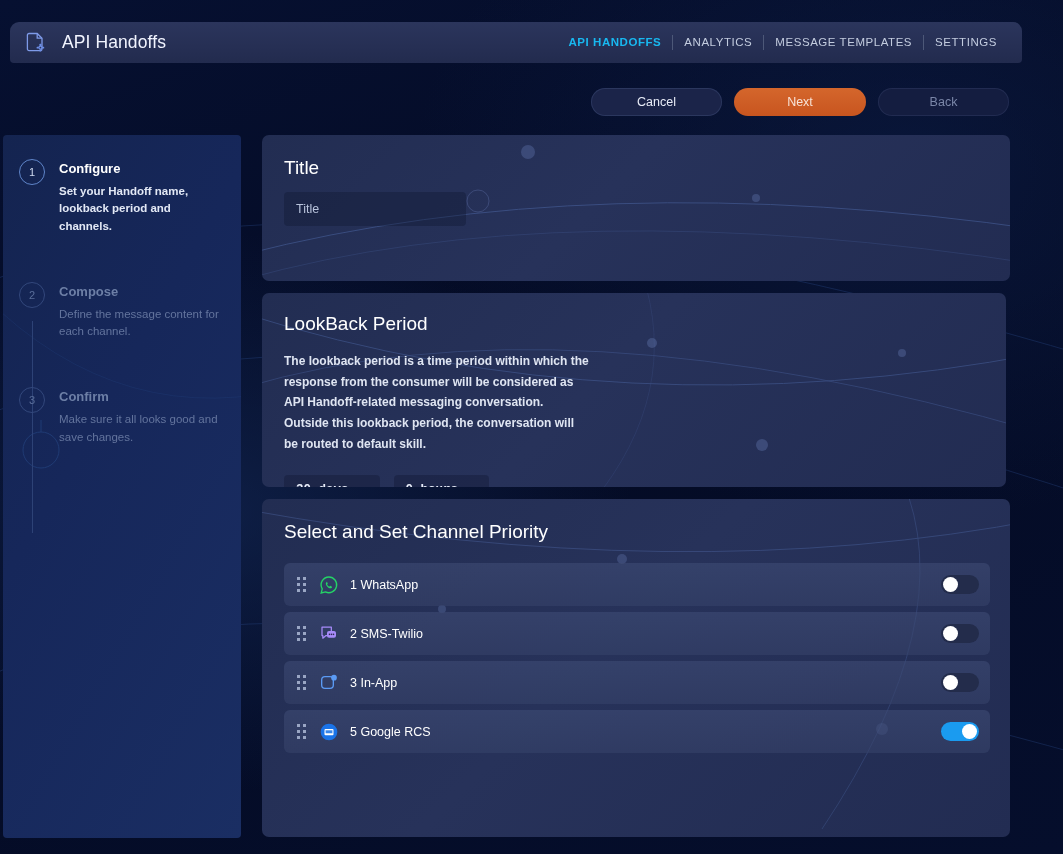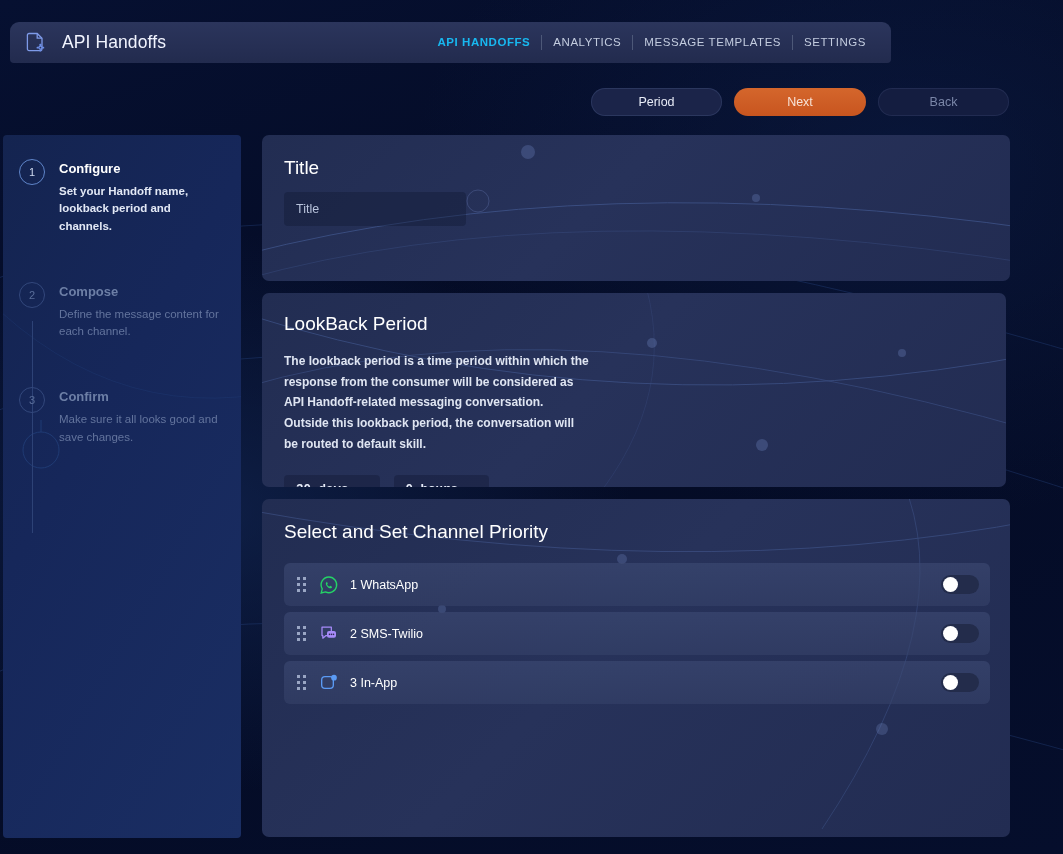--- a/index.html
+++ b/index.html
@@ -18,21 +18,21 @@
       radial-gradient(ellipse 700px 500px at 85% 20%, rgba(14,32,76,0.5), transparent 70%),
       linear-gradient(160deg, #061031 0%, #040b24 45%, #050e2c 100%);
     overflow: hidden;
   }
   
   .bg-svg { position: absolute; inset: 0; width: 100%; height: 100%; pointer-events: none; }
 
   
   .topbar {
     position: absolute; left: 10px; top: 22px;
-    width: 881px; height: 41px;
+    width: 1012px; height: 41px;
     border-radius: 9px 9px 4px 4px;
     background: linear-gradient(180deg, #2b355c 0%, #262f54 60%, #222b4e 100%);
     display: flex; align-items: center;
     overflow: hidden;
   }
   .topbar-left { display: flex; align-items: center; padding-left: 14px; gap: 14px; }
   .doc-gear-icon { width: 24px; height: 24px; display: block; }
   .app-title {
     font-size: 17.5px; color: #f2f5ff; font-weight: 400; letter-spacing: .1px;
   }
@@ -216,21 +216,21 @@
       <div class="topnav-sep"></div>
       <div class="topnav-item">ANALYTICS</div>
       <div class="topnav-sep"></div>
       <div class="topnav-item">MESSAGE TEMPLATES</div>
       <div class="topnav-sep"></div>
       <div class="topnav-item">SETTINGS</div>
     </div>
   </div>
 
   <div class="actions">
-    <button class="btn btn-cancel">Period</button>
+    <button class="btn btn-cancel">Cancel</button>
     <button class="btn btn-next">Next</button>
     <button class="btn btn-back">Back</button>
   </div>
 
   <div class="sidebar">
     <svg class="bg-svg" viewBox="0 0 238 703" preserveAspectRatio="none">
       <g stroke="#2b5090" fill="none" opacity=".5">
         <circle cx="38" cy="315" r="18" stroke-width="1"></circle>
         <path d="M38 297 L38 285" stroke-width="1"></path>
         <path d="M-20 160 Q 120 300 300 250" stroke-width="1" opacity=".4"></path>
@@ -394,19 +394,39 @@
               <rect x="3.2" y="4.4" width="14" height="14" rx="4" fill="none" stroke="#5b9bf5" stroke-width="1.6"></rect>
               <circle cx="18" cy="5.6" r="3.4" fill="#5b9bf5"></circle>
             </svg>
             <span class="chan-label">3 In-App</span>
             <div class="toggle">
               <div class="knob"></div>
             </div>
           </div>
 
 
+          <div class="channel-row">
+            <div class="drag-handle">
+              <i></i>
+                <i></i>
+                <i></i>
+                <i></i>
+                <i></i>
+                <i></i>
+            </div>
+            <svg class="chan-icon" viewBox="0 0 24 24">
+              <circle cx="12" cy="12" r="10" fill="#1a73e8"></circle>
+              <rect x="6.6" y="8.4" width="10.8" height="7.4" rx="1.2" fill="#ffffff"></rect>
+              <path d="M6.6 9.6h10.8v4.6H8.4z" fill="#1a73e8" opacity=".12"></path>
+              <rect x="8" y="10" width="8" height="3.4" fill="#1a73e8" opacity=".85"></rect>
+            </svg>
+            <span class="chan-label">5 Google RCS</span>
+            <div class="toggle on">
+              <div class="knob"></div>
+            </div>
+          </div>
 
         </div>
       </div>
     </div>
 
   </div>
 </div>
 
 </body></html>

